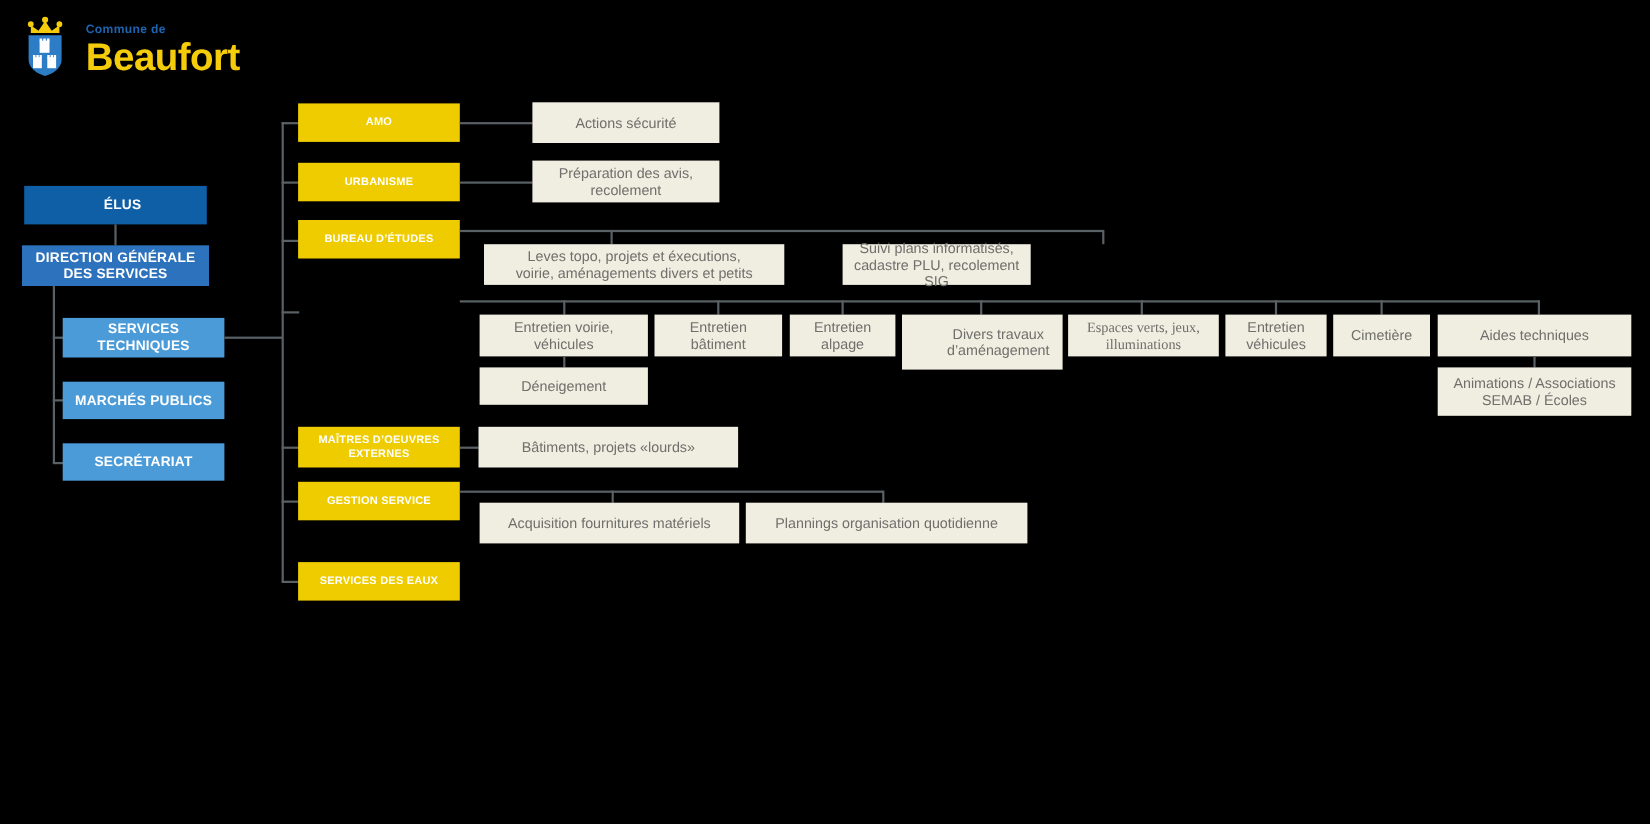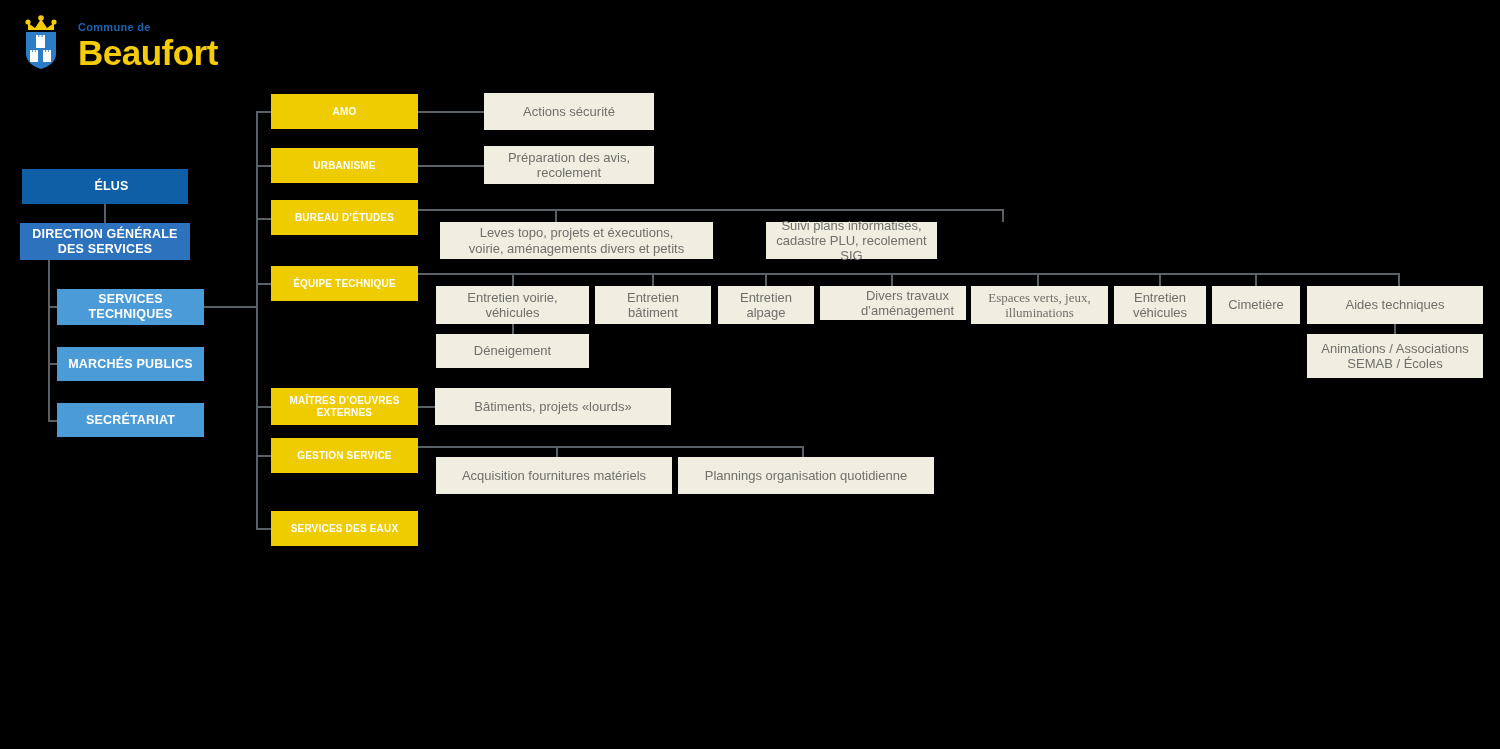--- a/index.html
+++ b/index.html
@@ -200,23 +200,20 @@
 
   <div class="node beige" style="left:440px; top:222px; width:273px; height:37px; flex-direction:column;">
     <span>Leves topo, projets et éxecutions,</span>
     <span>voirie, aménagements divers et petits</span>
   </div>
   <div class="node beige" style="left:766px; top:222px; width:171px; height:37px; flex-direction:column;">
     <span>Suivi plans informatisés,</span>
     <span>cadastre PLU, recolement SIG</span>
   </div>
 
-  <div class="node yellow" style="left:271px; top:266px; width:147px; height:35px;">
-    <span>ÉQUIPE TECHNIQUE</span>
-  </div>
 
   <div class="line h" style="left:418px; top:273px; width:982px; height:1.6px;"></div>
   <div class="line v" style="left:512px; top:273px; width:1.6px; height:13px;"></div>
   <div class="line v" style="left:652px; top:273px; width:1.6px; height:13px;"></div>
   <div class="line v" style="left:765px; top:273px; width:1.6px; height:13px;"></div>
   <div class="line v" style="left:891px; top:273px; width:1.6px; height:13px;"></div>
   <div class="line v" style="left:1037px; top:273px; width:1.6px; height:13px;"></div>
   <div class="line v" style="left:1159px; top:273px; width:1.6px; height:13px;"></div>
   <div class="line v" style="left:1255px; top:273px; width:1.6px; height:13px;"></div>
   <div class="line v" style="left:1398px; top:273px; width:1.6px; height:13px;"></div>
@@ -226,21 +223,21 @@
     <span>véhicules</span>
   </div>
   <div class="node beige" style="left:595px; top:286px; width:116px; height:38px; flex-direction:column;">
     <span>Entretien</span>
     <span>bâtiment</span>
   </div>
   <div class="node beige" style="left:718px; top:286px; width:96px; height:38px; flex-direction:column;">
     <span>Entretien</span>
     <span>alpage</span>
   </div>
-  <div class="node beige" style="left:820px; top:286px; width:146px; height:34px; flex-direction:column;padding-left:37px;">
+  <div class="node beige" style="left:820px; top:286px; width:146px; height:50px; flex-direction:column;padding-left:37px;">
     <span>Divers travaux</span>
     <span>d’aménagement</span>
   </div>
   <div class="node beige" style="left:971px; top:286px; width:137px; height:38px; flex-direction:column;font-family:Liberation Serif, serif;">
     <span>Espaces verts, jeux,</span>
     <span>illuminations</span>
   </div>
   <div class="node beige" style="left:1114px; top:286px; width:92px; height:38px; flex-direction:column;">
     <span>Entretien</span>
     <span>véhicules</span>

